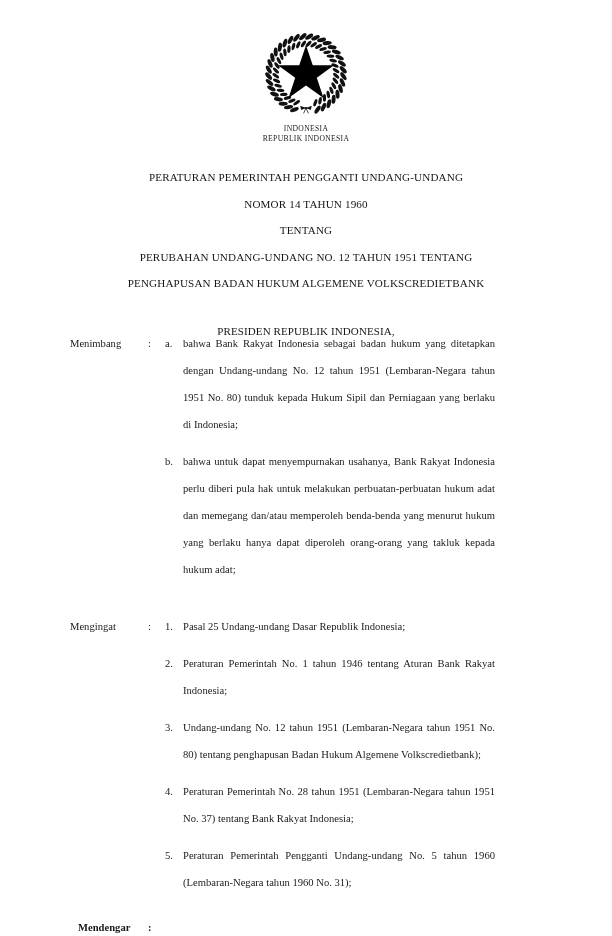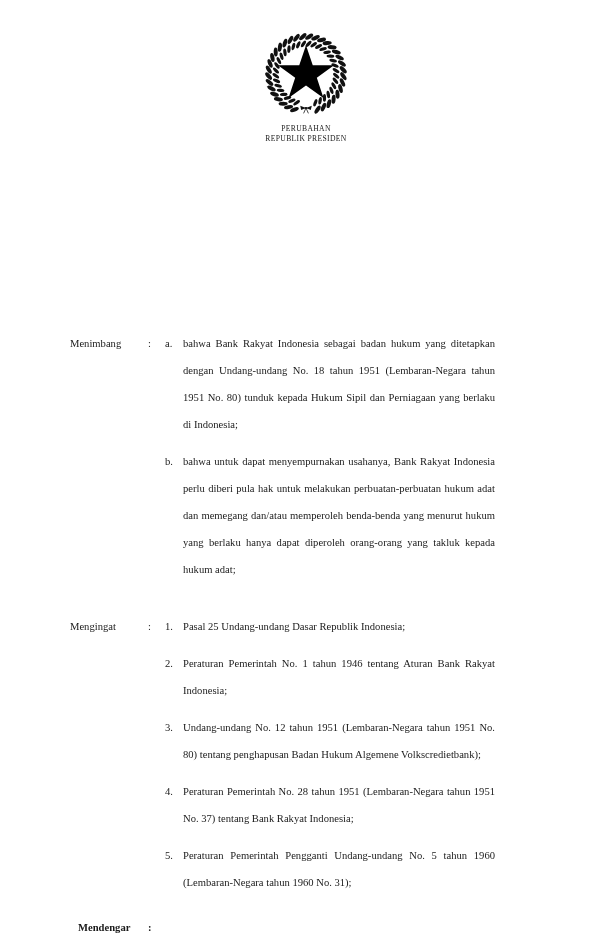--- a/index.html
+++ b/index.html
@@ -221,36 +221,44 @@
 
       <g fill="#111">
         <ellipse cx="100" cy="171" rx="3.2" ry="2.4"></ellipse>
         <path d="M100 171 L88 166 L90 175 Z"></path>
         <path d="M100 171 L112 166 L110 175 Z"></path>
         <path d="M99 173 L95 182" stroke="#111" stroke-width="1.6" fill="none"></path>
         <path d="M101 173 L105 182" stroke="#111" stroke-width="1.6" fill="none"></path>
       </g>
     </svg>
     <div class="emblem-caption">
-      <div>PERUBAHAN</div>
-      <div>REPUBLIK PRESIDEN</div>
+      <div>INDONESIA</div>
+      <div>REPUBLIK INDONESIA</div>
     </div>
   </div>
 
-
+  <div class="title-block">
+    <div class="title-line">PERATURAN PEMERINTAH PENGGANTI UNDANG-UNDANG</div>
+    <div class="title-line">NOMOR 14 TAHUN 1960</div>
+    <div class="title-line">TENTANG</div>
+    <div class="title-line">PERUBAHAN UNDANG-UNDANG NO. 12 TAHUN 1951 TENTANG</div>
+    <div class="title-line">PENGHAPUSAN BADAN HUKUM ALGEMENE VOLKSCREDIETBANK</div>
+  </div>
+
+  <div class="opening">PRESIDEN REPUBLIK INDONESIA,</div>
 
   <div class="body-block">
 
     <div class="section">
       <div class="sec-label">Menimbang</div>
       <div class="sec-colon">:</div>
       <div class="sec-items">
         <div class="item">
           <div class="item-marker">a.</div>
-          <div class="item-text">bahwa Bank Rakyat Indonesia sebagai badan hukum yang ditetapkan dengan Undang-undang No. 18 tahun 1951 (Lembaran-Negara tahun 1951 No. 80) tunduk kepada Hukum Sipil dan Perniagaan yang berlaku di Indonesia;</div>
+          <div class="item-text">bahwa Bank Rakyat Indonesia sebagai badan hukum yang ditetapkan dengan Undang-undang No. 12 tahun 1951 (Lembaran-Negara tahun 1951 No. 80) tunduk kepada Hukum Sipil dan Perniagaan yang berlaku di Indonesia;</div>
         </div>
         <div class="item">
           <div class="item-marker">b.</div>
           <div class="item-text">bahwa untuk dapat menyempurnakan usahanya, Bank Rakyat Indonesia perlu diberi pula hak untuk melakukan perbuatan-perbuatan hukum adat dan memegang dan/atau memperoleh benda-benda yang menurut hukum yang berlaku hanya dapat diperoleh orang-orang yang takluk kepada hukum adat;</div>
         </div>
       </div>
     </div>
 
     <div class="section" style="margin-top:30px;">
       <div class="sec-label">Mengingat</div>

